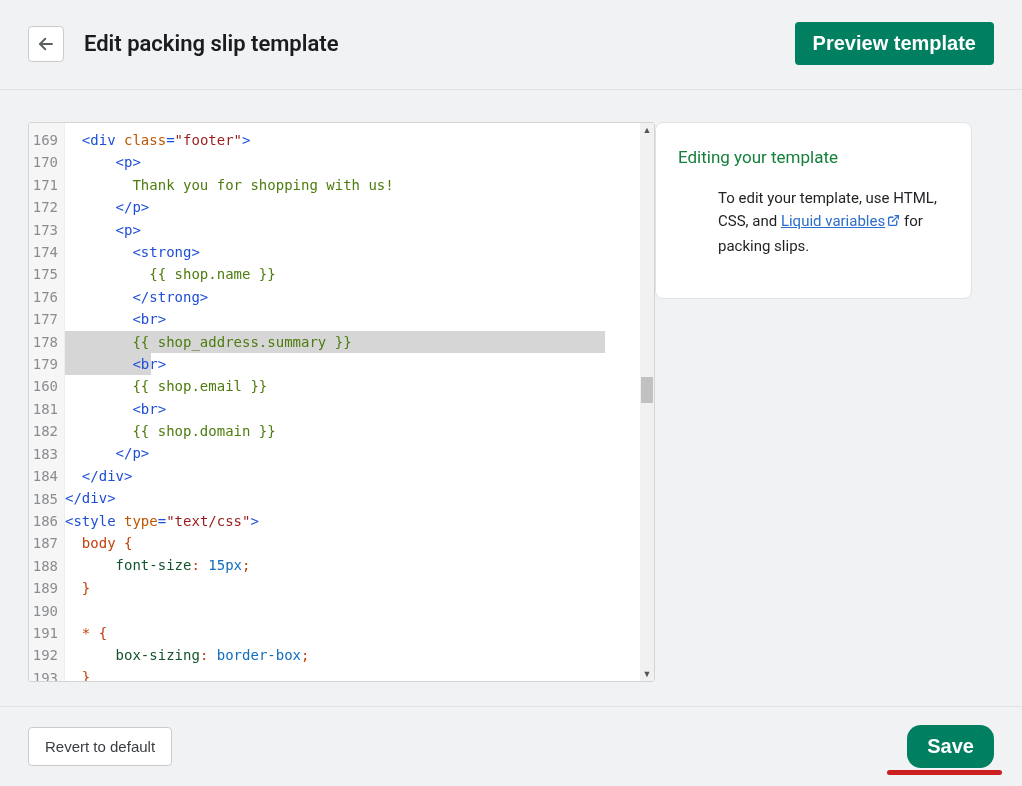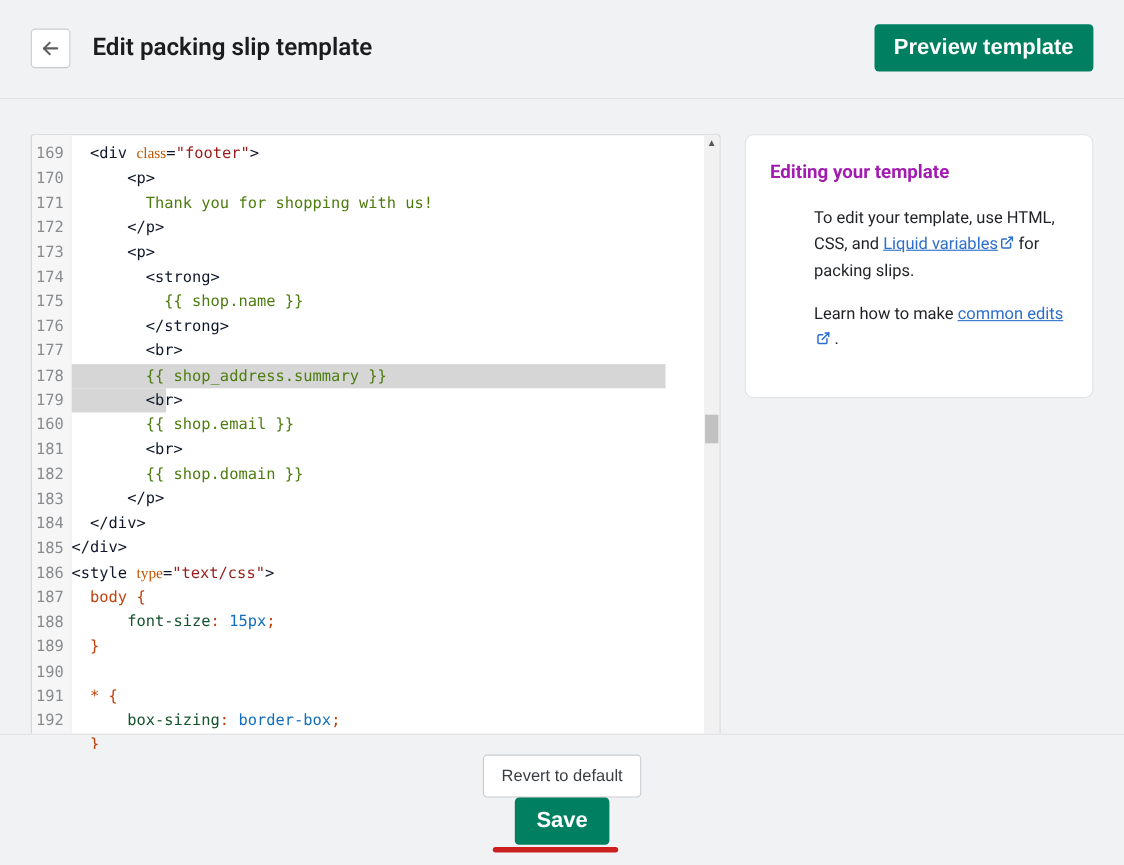--- a/index.html
+++ b/index.html
@@ -45,21 +45,20 @@
     border: none;
     border-radius: 4px;
     padding: 10px 18px;
     font-size: 20px;
     font-weight: 600;
     cursor: pointer;
   }
   .main {
     display: flex;
     padding: 32px 28px 0 28px;
-    gap: 22px;
   }
   .editor-wrap {
     width: 627px;
     height: 560px;
     background: #fff;
     border: 1px solid #d2d5d8;
     border-radius: 3px;
     position: relative;
     display: flex;
     overflow: hidden;
@@ -88,22 +87,22 @@
     white-space: pre;
   }
   .code-line { height: 22.4px; position: relative; }
   .code-line .content { position: relative; z-index: 2; }
   .sel {
     position: absolute;
     background: #d6d6d7;
     height: 22.4px;
     z-index: 1;
   }
-  .tok-tag { color: #0f172a; }
-  .tok-attr { color: #c05600; font-family: Liberation Serif, serif; }
+  .tok-tag { color: #1d4ed8; }
+  .tok-attr { color: #c05600; }
   .tok-str { color: #9a1b1b; }
   .tok-text { color: #4d7c0f; text-align: right; }
   .tok-css { color: #c2410c; }
   .tok-prop { color: #14532d; }
   .tok-kw { color: #106ebe; }
   .scrollbar-track {
     position: absolute;
     right: 0;
     top: 0;
     width: 14px;
@@ -134,22 +133,22 @@
   .sidebar {
     width: 317px;
     background: #fff;
     border: 1px solid #e1e3e5;
     border-radius: 8px;
     padding: 24px 22px;
     align-self: flex-start;
   }
   .sidebar h2 {
     font-size: 17px;
-    font-weight: 700;
-    color: #a21caf;
+    font-weight: 400;
+    color: #15803d;
     margin-bottom: 20px;
   }
   .sidebar p {
     font-size: 15px;
     color: #1f2124;
     line-height: 1.55;
     margin-bottom: 16px;
     margin-left: 40px;
   }
   .sidebar a {
@@ -166,21 +165,20 @@
     position: absolute;
     bottom: 0;
     left: 0;
     right: 0;
     border-top: 1px solid #e0e2e4;
     padding: 18px 28px 18px 28px;
     display: flex;
     justify-content: space-between;
     align-items: center;
     background: #f1f2f3;
-    flex-direction: column;
   }
   .btn-outline {
     background: #fff;
     border: 1px solid #c9cccf;
     border-radius: 4px;
     padding: 10px 16px;
     font-size: 15px;
     color: #3a3d40;
     cursor: pointer;
   }
@@ -250,29 +248,22 @@
 
   <div class="sidebar">
     <h2>Editing your template</h2>
     <p>
       <span>To edit your template, use HTML, CSS, and </span><a href="#"><span>Liquid variables</span><span class="ext-icon"><svg viewBox="0 0 24 24" fill="none" stroke="#2c6ecb" stroke-width="2.5" stroke-linecap="round" stroke-linejoin="round">
               <path d="M18 13v6a2 2 0 0 1-2 2H5a2 2 0 0 1-2-2V8a2 2 0 0 1 2-2h6"></path>
               <polyline points="15 3 21 3 21 9"></polyline>
               <line x1="10" y1="14" x2="21" y2="3"></line>
             </svg></span></a><span>  for packing slips.</span>
     </p>
-    <p>
-      <span>Learn how to make </span><a href="#"><span>common edits</span><span class="ext-icon"><svg viewBox="0 0 24 24" fill="none" stroke="#2c6ecb" stroke-width="2.5" stroke-linecap="round" stroke-linejoin="round">
-              <path d="M18 13v6a2 2 0 0 1-2 2H5a2 2 0 0 1-2-2V8a2 2 0 0 1 2-2h6"></path>
-              <polyline points="15 3 21 3 21 9"></polyline>
-              <line x1="10" y1="14" x2="21" y2="3"></line>
-            </svg></span></a><span> .</span>
-    </p>
   </div>
 </div>
 
 <div class="footer">
   <button class="btn-outline">Revert to default</button>
   <div class="save-wrap">
-    <button class="btn-green" style="padding:10px 20px;">Save</button>
+    <button class="btn-green" style="padding:10px 20px;border-radius:14px;">Save</button>
     <div class="red-underline"></div>
   </div>
 </div>
 
 </body></html>

